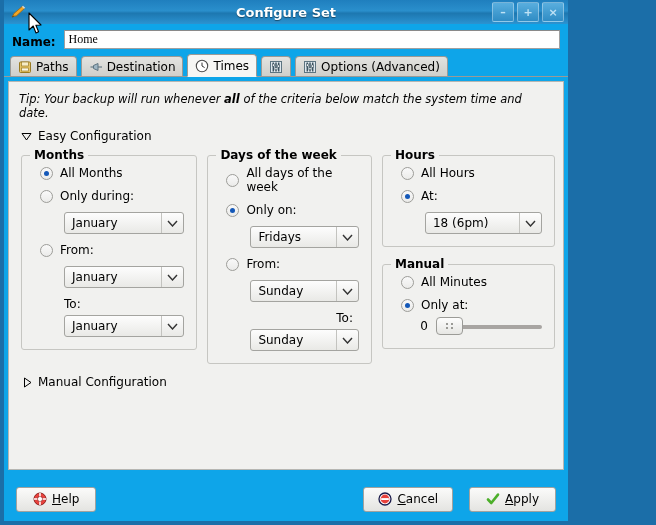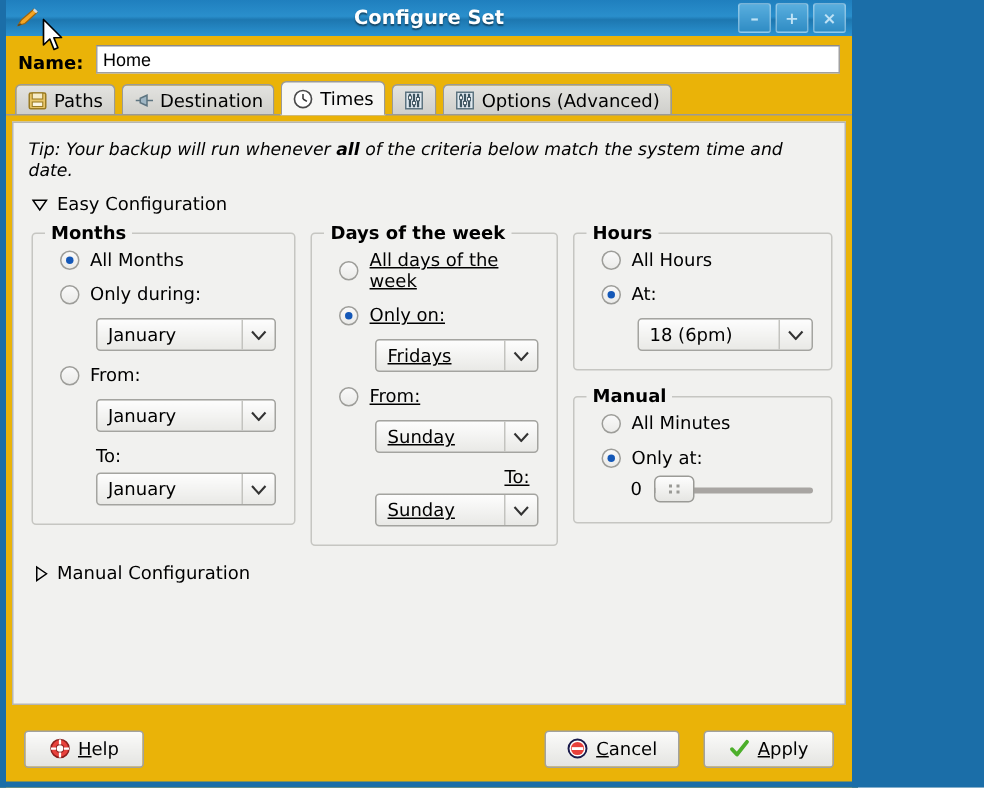--- a/index.html
+++ b/index.html
@@ -5,21 +5,21 @@
   html,body{margin:0;padding:0;}
   body{
     width:656px;height:525px;overflow:hidden;
     font-family:"DejaVu Sans","Liberation Sans",sans-serif;
     font-size:12px;color:#000;background:#1b6ea8;
   }
   .window{
     position:absolute;left:0;top:0;width:572px;height:525px;
     box-sizing:border-box;
     border:4px solid #1b6ea8;border-top:none;
-    background:#eab308;
+    background:#0ea5e9;
   }
   
   .titlebar{
     position:relative;height:24px;
     background:linear-gradient(to bottom,#1f7fbe 0%,#2a8fcc 45%,#1d77b0 55%,#2b93d1 100%);
     display:flex;align-items:center;
   }
   .titlebar .tb-icon{
     width:22px;height:20px;margin-left:4px;position:relative;flex:none;
   }
@@ -42,21 +42,21 @@
   }
   
   .cursor{position:absolute;left:24px;top:12px;width:16px;height:24px;pointer-events:none;z-index:50;}
   
   .name-row{display:flex;align-items:flex-end;padding:6px 8px 4px 8px;}
   .name-label{font-weight:bold;font-size:12px;margin-right:8px;}
   .name-input{
     flex:1;height:19px;box-sizing:border-box;
     border:1px solid #a0a0a0;border-top-color:#8a8a8a;
     background:#ffffff;padding:0 4px;font-size:12px;
-    font-family:Liberation Sans, sans-serif;
+    font-family:Liberation Serif, serif;
     color:#000;outline:none;
   }
   
   .tabstrip{
     display:flex;align-items:flex-end;padding:0 6px;height:23px;
     border-bottom:1px solid #9a9a96;position:relative;
   }
   .tab{
     display:flex;align-items:center;gap:4px;
     height:20px;padding:0 7px;margin-right:4px;box-sizing:border-box;
@@ -77,21 +77,21 @@
     height:389px;box-sizing:border-box;
     padding:8px 8px 0 8px;position:relative;
   }
   .tip{font-style:italic;font-size:11.5px;margin:2px 0 9px 2px;}
   .tip b{font-weight:bold;font-style:italic;}
   .discl{display:flex;align-items:center;gap:6px;font-size:12px;margin:0 0 5px 4px;text-align:center;}
   .tri-d{width:11px;height:9px;}
   .tri-r{width:9px;height:11px;}
   .columns{display:flex;gap:10px;align-items:flex-start;padding-left:4px;}
   .col-a{width:210px;}
-  .col-b{width:196px;text-decoration:underline;}
+  .col-b{width:196px;}
   .col-c{width:206px;}
   
   .group{
     border:1px solid #c6c6c2;border-radius:3px;
     background:#f1f1ef;padding:10px 12px 12px 12px;position:relative;
     margin-top:7px;
   }
   .group > .legend{
     position:absolute;top:-8px;left:8px;background:#f1f1ef;
     padding:0 4px;font-weight:bold;font-size:12px;

